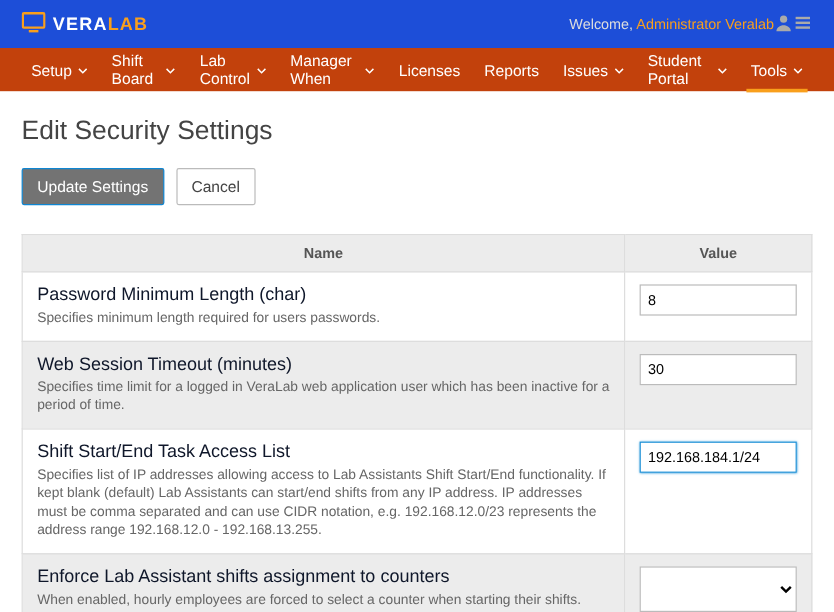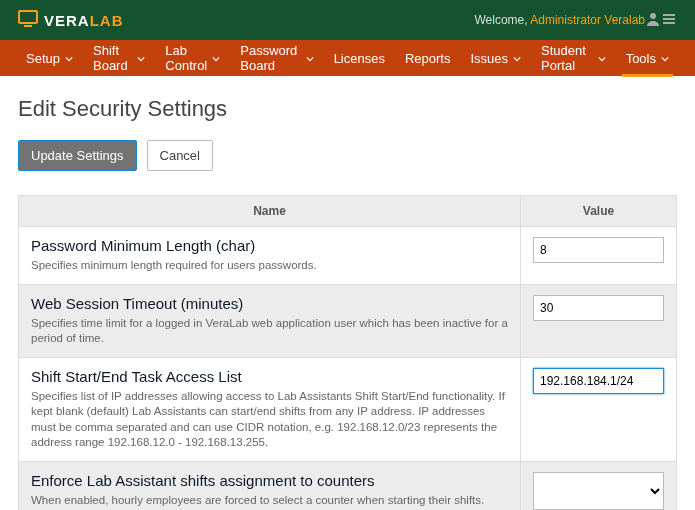--- a/index.html
+++ b/index.html
@@ -1,18 +1,18 @@
 <!DOCTYPE html>
 <html><head>
 <meta charset="utf-8">
 <style>
 * { box-sizing: border-box; margin: 0; padding: 0; }
 body { font-family: Arial, Helvetica, sans-serif; font-size: 13px; color: #333; background: #fff; }
 
-.topbar { background: #14532d; height: 40px; display: flex; align-items: center; justify-content: space-between; padding: 0 18px; }
+.topbar { background: #1d4ed8; height: 40px; display: flex; align-items: center; justify-content: space-between; padding: 0 18px; }
 .logo { display: flex; align-items: center; gap: 6px; }
 .logo-mark { display: inline-block; }
 .logo-text { color: #fff; font-weight: bold; font-size: 15px; letter-spacing: 1px; }
 .logo-text .lab { color: #f99f1c; }
 .top-right { display: flex; align-items: center; color: #ddd; font-size: 12px; }
 .top-right .admin { color: #f99f1c; }
 .top-icon { fill: #aaa; }
 
 .menubar { background: #c2410c; height: 36px; display: flex; align-items: center; padding: 0 18px; gap: 4px; }
 .menu-item { color: #fff; font-size: 13px; padding: 0 8px; height: 36px; display: flex; align-items: center; gap: 5px; cursor: pointer; position: relative; }
@@ -81,21 +81,21 @@
           <path d="M1 3 L5 7 L9 3" fill="none" stroke="#fff" stroke-width="1.5"></path>
         </svg></span>
     </div>
     <div class="menu-item">
       <span>Lab Control</span>
       <span><svg class="chev" viewBox="0 0 10 10">
           <path d="M1 3 L5 7 L9 3" fill="none" stroke="#fff" stroke-width="1.5"></path>
         </svg></span>
     </div>
     <div class="menu-item">
-      <span>Password Board</span>
+      <span>Manager When</span>
       <span><svg class="chev" viewBox="0 0 10 10">
           <path d="M1 3 L5 7 L9 3" fill="none" stroke="#fff" stroke-width="1.5"></path>
         </svg></span>
     </div>
     <div class="menu-item">
       <span>Licenses</span>
     </div>
     <div class="menu-item">
       <span>Reports</span>
     </div>

